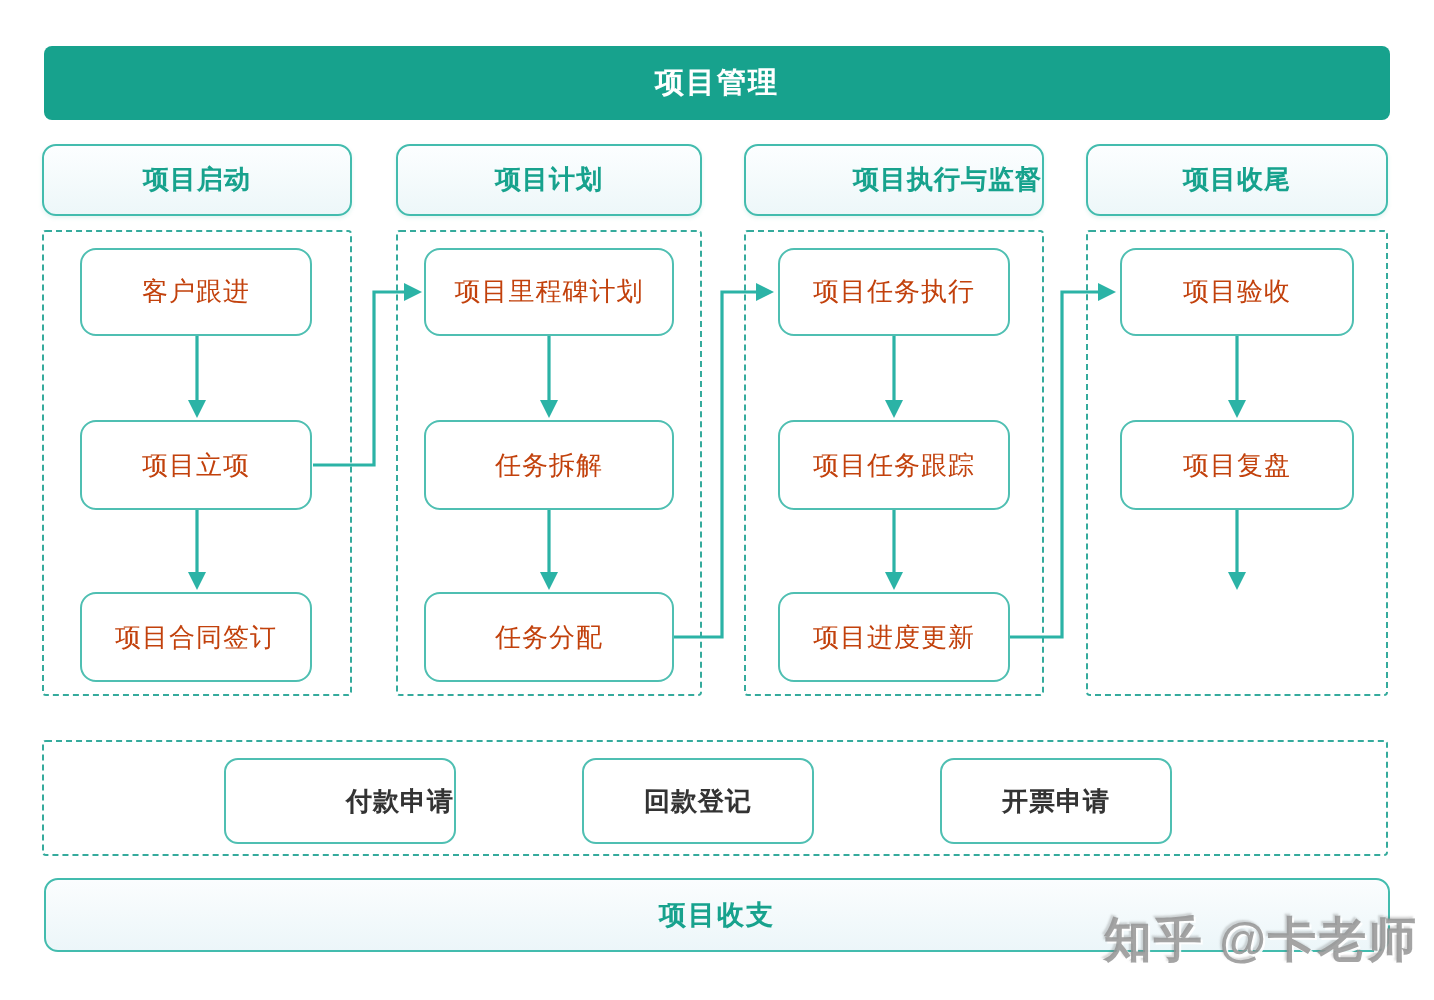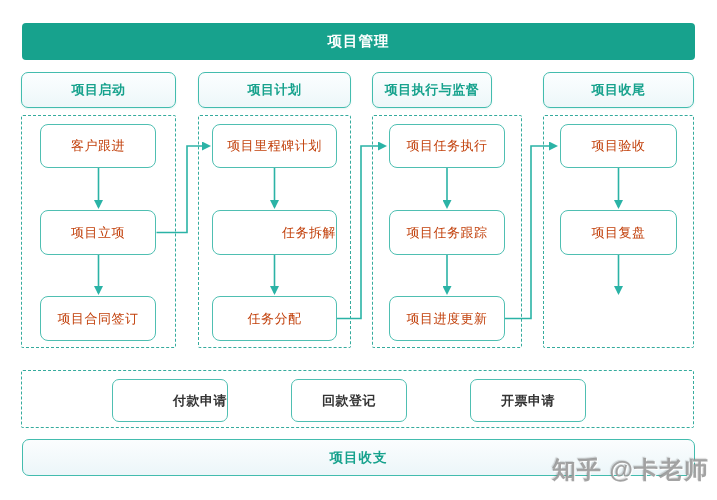--- a/index.html
+++ b/index.html
@@ -70,21 +70,21 @@
   <div class="banner">
     <span>项目管理</span>
   </div>
 
   <div class="phase-header" style="left:21px;width:155px;">
     <span>项目启动</span>
   </div>
   <div class="phase-header" style="left:198px;width:153px;">
     <span>项目计划</span>
   </div>
-  <div class="phase-header" style="left:372px;width:120px;">
+  <div class="phase-header" style="left:372px;width:150px;justify-content:flex-end;">
     <span>项目执行与监督</span>
   </div>
   <div class="phase-header" style="left:543px;width:151px;">
     <span>项目收尾</span>
   </div>
 
   <div class="phase-group" style="left:21px;width:155px;"></div>
   <div class="phase-group" style="left:198px;width:153px;"></div>
   <div class="phase-group" style="left:372px;width:150px;"></div>
   <div class="phase-group" style="left:543px;width:151px;"></div>
@@ -95,21 +95,21 @@
   <div class="flow-box" style="left:40px;top:210px;width:116px;">
     <span>项目立项</span>
   </div>
   <div class="flow-box" style="left:40px;top:296px;width:116px;">
     <span>项目合同签订</span>
   </div>
 
   <div class="flow-box" style="left:212px;top:124px;width:125px;height:44px;">
     <span>项目里程碑计划</span>
   </div>
-  <div class="flow-box" style="left:212px;top:210px;width:125px;justify-content:flex-end;">
+  <div class="flow-box" style="left:212px;top:210px;width:125px;">
     <span>任务拆解</span>
   </div>
   <div class="flow-box" style="left:212px;top:296px;width:125px;">
     <span>任务分配</span>
   </div>
 
   <div class="flow-box" style="left:389px;top:124px;width:116px;height:44px;">
     <span>项目任务执行</span>
   </div>
   <div class="flow-box" style="left:389px;top:210px;width:116px;">

